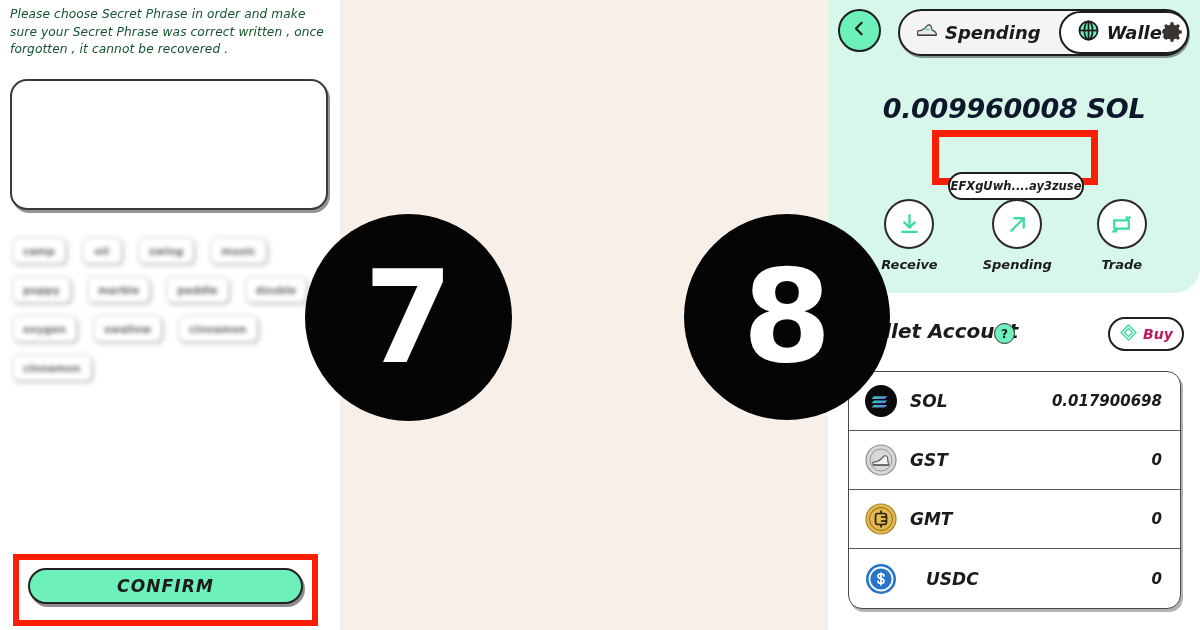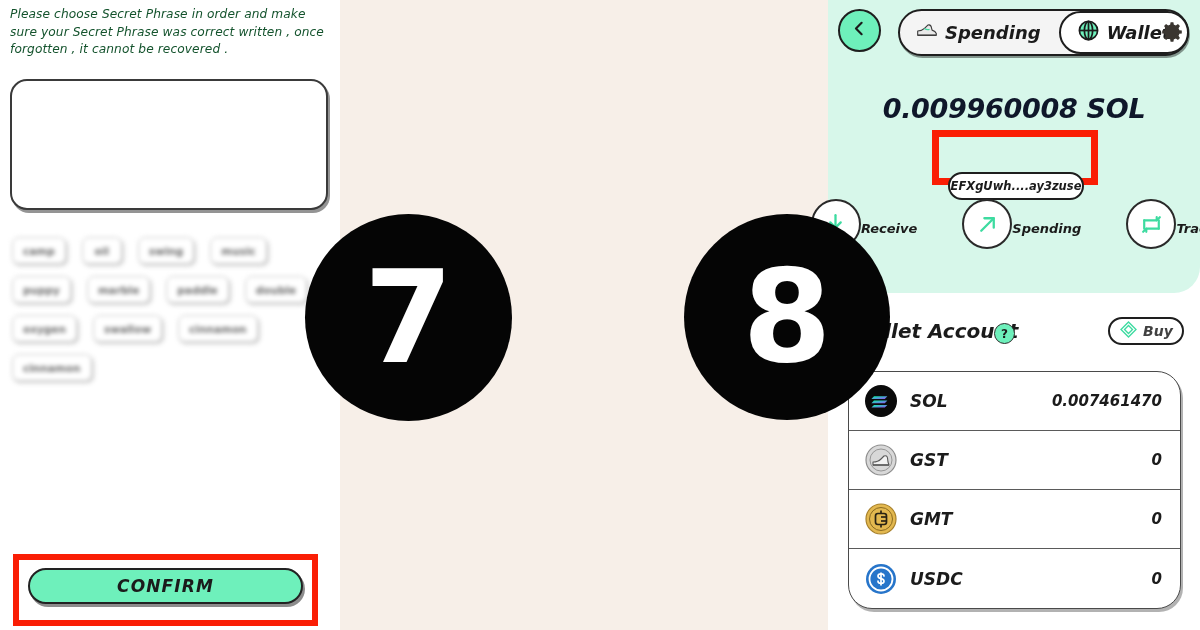--- a/index.html
+++ b/index.html
@@ -111,21 +111,21 @@
     border: 7px solid #fa1e05; background: #d7f7ea;
   }
   .addr-pill {
     position: absolute; left: 120px; top: 143px; width: 136px; height: 28px;
     background: #fff; border: 2px solid #1e1e1e; border-radius: 16px;
     display: flex; align-items: center; justify-content: center;
     font-family: "DejaVu Sans", sans-serif;
     font-style: italic; font-weight: 600; font-size: 11.5px; color: #1b1b1b; margin-top: 29px;
   }
   .actions { position: absolute; left: 0; top: 199px; width: 372px; display: flex; justify-content: center; gap: 45px; }
-  .action { display: flex; align-items: center; }
+  .action { display: flex; flex-direction: column; align-items: center; }
   .action-circle {
     width: 50px; height: 50px; border-radius: 50%;
     background: #fff; border: 2px solid #2a2a2a;
     display: flex; align-items: center; justify-content: center;
   }
   .action-label {
     margin-top: 8px;
     font-family: "DejaVu Sans", sans-serif;
     font-style: italic; font-weight: bold; font-size: 13px; color: #1b1b1b;
   }
@@ -137,37 +137,37 @@
     font-family: "DejaVu Sans", sans-serif;
     font-style: italic; font-weight: bold; font-size: 20px; color: #1b1b1b;
   }
   .help-badge {
     position: absolute; left: 166px; top: 8px; width: 21px; height: 21px;
     border-radius: 50%; background: #6ef0bb; border: 1.5px solid #2a2a2a;
     display: flex; align-items: center; justify-content: center;
     font-family: "DejaVu Sans", sans-serif; font-size: 12px; font-weight: bold; color: #1b1b1b;
   }
   .buy-pill {
-    position: absolute; right: 16px; top: 2px; width: 76px; height: 28px;
+    position: absolute; right: 16px; top: 2px; width: 76px; height: 34px;
     border: 2px solid #1e1e1e; border-radius: 18px; background: #fff;
     display: flex; align-items: center; justify-content: center; gap: 5px;
     font-family: "DejaVu Sans", sans-serif;
-    font-style: italic; font-weight: bold; font-size: 14px; color: #404040;
+    font-style: italic; font-weight: bold; font-size: 14px; color: #be185d;
   }
   .token-card {
     position: absolute; left: 20px; top: 371px; width: 333px;
-    background: #fff; border: 1.6px solid #4a4a4a; border-radius: 24px;
+    background: #fff; border: 1.6px solid #4a4a4a; border-radius: 14px;
     box-shadow: 2px 3px 0 rgba(0,0,0,0.3);
     overflow: hidden;
   }
   .token-row {
     height: 59px; display: flex; align-items: center; padding: 0 18px 0 16px;
     border-bottom: 1.3px solid #5a5a5a;
   }
-  .token-row:last-child { border-bottom: none; }
+  .token-row:last-child { border-bottom: none; gap: 16px; }
   .token-icon { width: 32px; height: 32px; flex: 0 0 32px; }
   .token-name {
     margin-left: 13px; flex: 1;
     font-family: "DejaVu Sans", sans-serif;
     font-style: italic; font-weight: bold; font-size: 17px; color: #1b1b1b;
   }
   .token-amt {
     font-family: "DejaVu Sans", sans-serif;
     font-style: italic; font-weight: bold; font-size: 15px; color: #1b1b1b;
   }
@@ -332,21 +332,21 @@
                 <stop offset="0%" stop-color="#00ffa3"></stop>
                 <stop offset="100%" stop-color="#9945ff"></stop>
               </linearGradient>
             </defs>
             <path d="M9 11.3 h13.4 l-2.6 2.7 H6.4 z" fill="url(#solg)"></path>
             <path d="M9 15.6 h13.4 l-2.6 2.7 H6.4 z" fill="url(#solg)"></path>
             <path d="M9 19.9 h13.4 l-2.6 2.7 H6.4 z" fill="url(#solg)"></path>
           </svg>
         </span>
         <span class="token-name">SOL</span>
-        <span class="token-amt">0.007461470</span>
+        <span class="token-amt">0.017900698</span>
       </div>
 
       <div class="token-row">
         <span class="token-icon">
           <svg width="32" height="32" viewBox="0 0 32 32">
             <circle cx="16" cy="16" r="15" fill="#d8d8d8" stroke="#8e8e8e" stroke-width="1.2"></circle>
             <circle cx="16" cy="16" r="11" fill="none" stroke="#8e8e8e" stroke-width="0.9"></circle>
             <path d="M8 21 L8 18 Q13 18 16 15 L19 12 Q22 11 22.5 14 L23 18 L24 21 Z" fill="#f2f2f2" stroke="#5a5a5a" stroke-width="1.1" stroke-linejoin="round"></path>
             <path d="M8 21 L24 21" stroke="#5a5a5a" stroke-width="1.3"></path>
           </svg>

